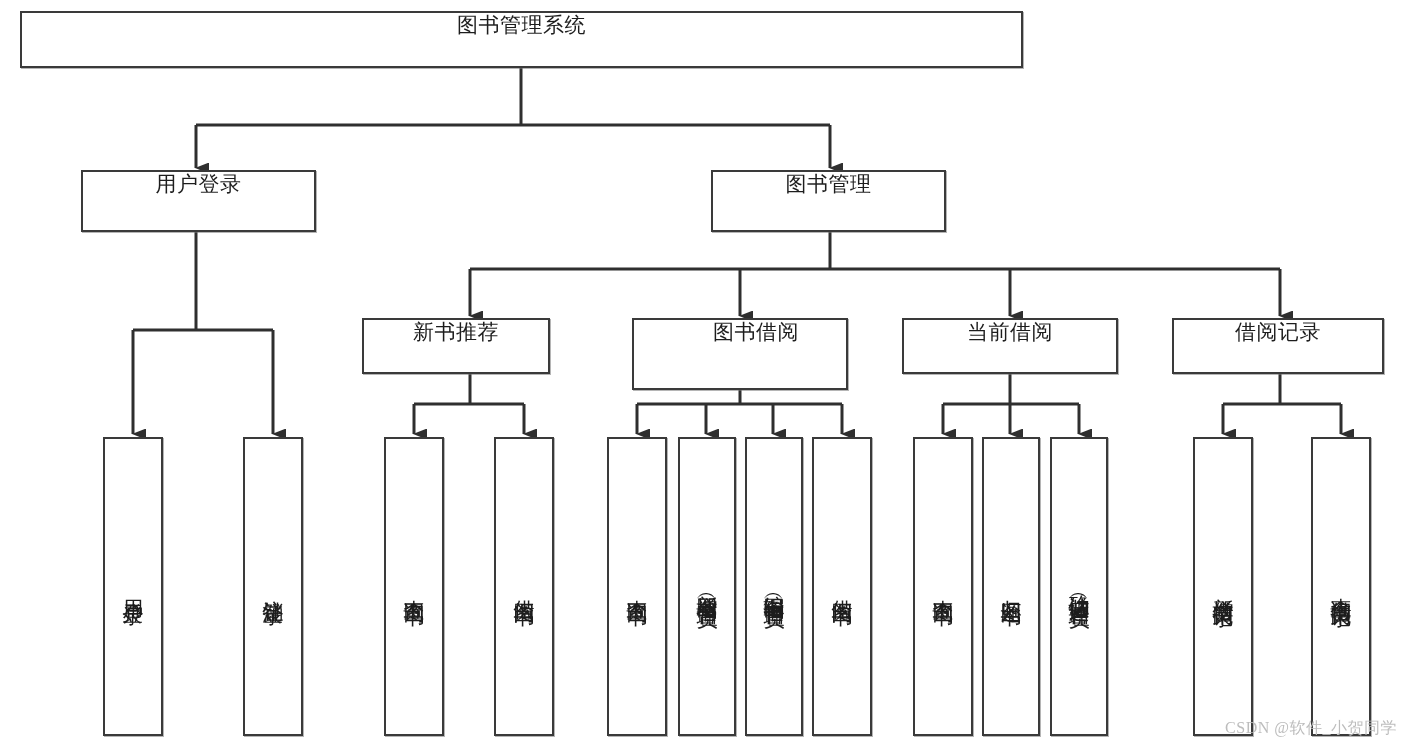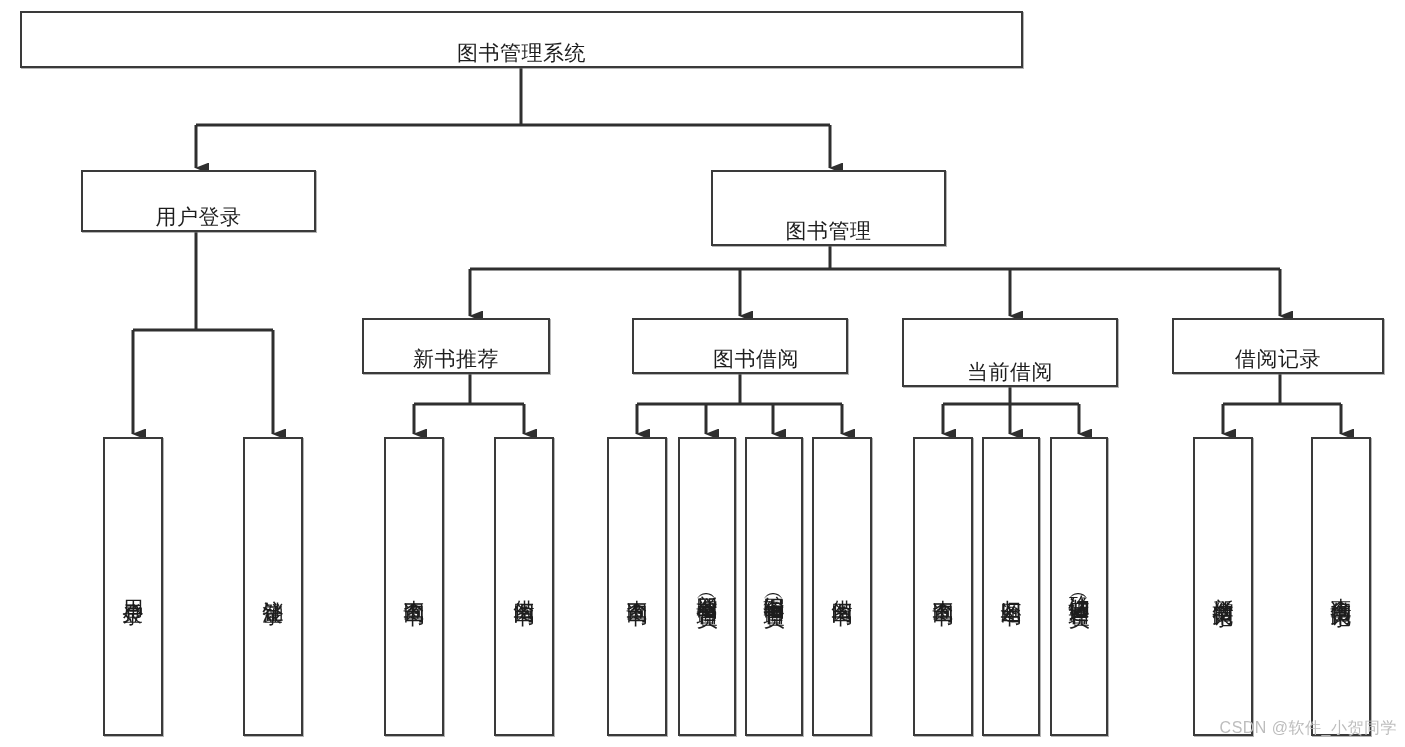--- a/index.html
+++ b/index.html
@@ -28,21 +28,21 @@
     width: 1405px;
     height: 747px;
     pointer-events: none;
   }
   .node {
     position: absolute;
     box-sizing: border-box;
     border: 2px solid #3a3a3a;
     background: #ffffff;
     display: flex;
-    align-items: flex-end;
+    align-items: flex-start;
     justify-content: center;
     color: #1d1d1d;
     box-shadow: 1px 1px 0 rgba(120,120,120,0.55);
   }
   .node-label {
     display: block;
     text-align: center;
     line-height: 1.18;
     letter-spacing: 0.5px;
   }
@@ -63,21 +63,21 @@
     max-height: 100%;
   }
   .watermark {
     position: absolute;
     right: 8px;
     bottom: 8px;
     font-size: 16px;
     color: #bdbdbd;
     letter-spacing: 0.5px;
     white-space: nowrap;
-    font-family: Liberation Sans, sans-serif;
+    font-family: Liberation Serif, serif;
   }
 </style>
 </head>
 <body>
 
 <div id="canvas">
 
   <svg id="connectors" viewBox="0 0 1405 747">
     <defs>
       <marker id="arrow" viewBox="0 0 12 14" refX="5.5" refY="13" markerWidth="12" markerHeight="14" orient="auto" markerUnits="userSpaceOnUse">
@@ -129,31 +129,31 @@
     </g>
   </svg>
 
   <div class="node horizontal" style="left:20px; top:11px; width:1003px; height:57px;">
     <span class="node-label">图书管理系统</span>
   </div>
 
   <div class="node horizontal" style="left:81px; top:170px; width:235px; height:62px;">
     <span class="node-label">用户登录</span>
   </div>
-  <div class="node horizontal" style="left:711px; top:170px; width:235px; height:76px;">
+  <div class="node horizontal" style="left:711px; top:170px; width:235px; height:62px;">
     <span class="node-label">图书管理</span>
   </div>
 
   <div class="node horizontal" style="left:362px; top:318px; width:188px; height:56px;">
     <span class="node-label">新书推荐</span>
   </div>
-  <div class="node horizontal" style="left:632px; top:318px; width:216px; height:56px;padding-left:32px;">
+  <div class="node horizontal" style="left:632px; top:318px; width:216px; height:72px;padding-left:32px;">
     <span class="node-label">图书借阅</span>
   </div>
-  <div class="node horizontal" style="left:902px; top:318px; width:216px; height:69px;">
+  <div class="node horizontal" style="left:902px; top:318px; width:216px; height:56px;">
     <span class="node-label">当前借阅</span>
   </div>
   <div class="node horizontal" style="left:1172px; top:318px; width:212px; height:56px;">
     <span class="node-label">借阅记录</span>
   </div>
 
   <div class="node vertical" style="left:103px; top:437px; width:60px; height:299px;">
     <span class="node-label">用户登录</span>
   </div>
   <div class="node vertical" style="left:243px; top:437px; width:60px; height:299px;">

